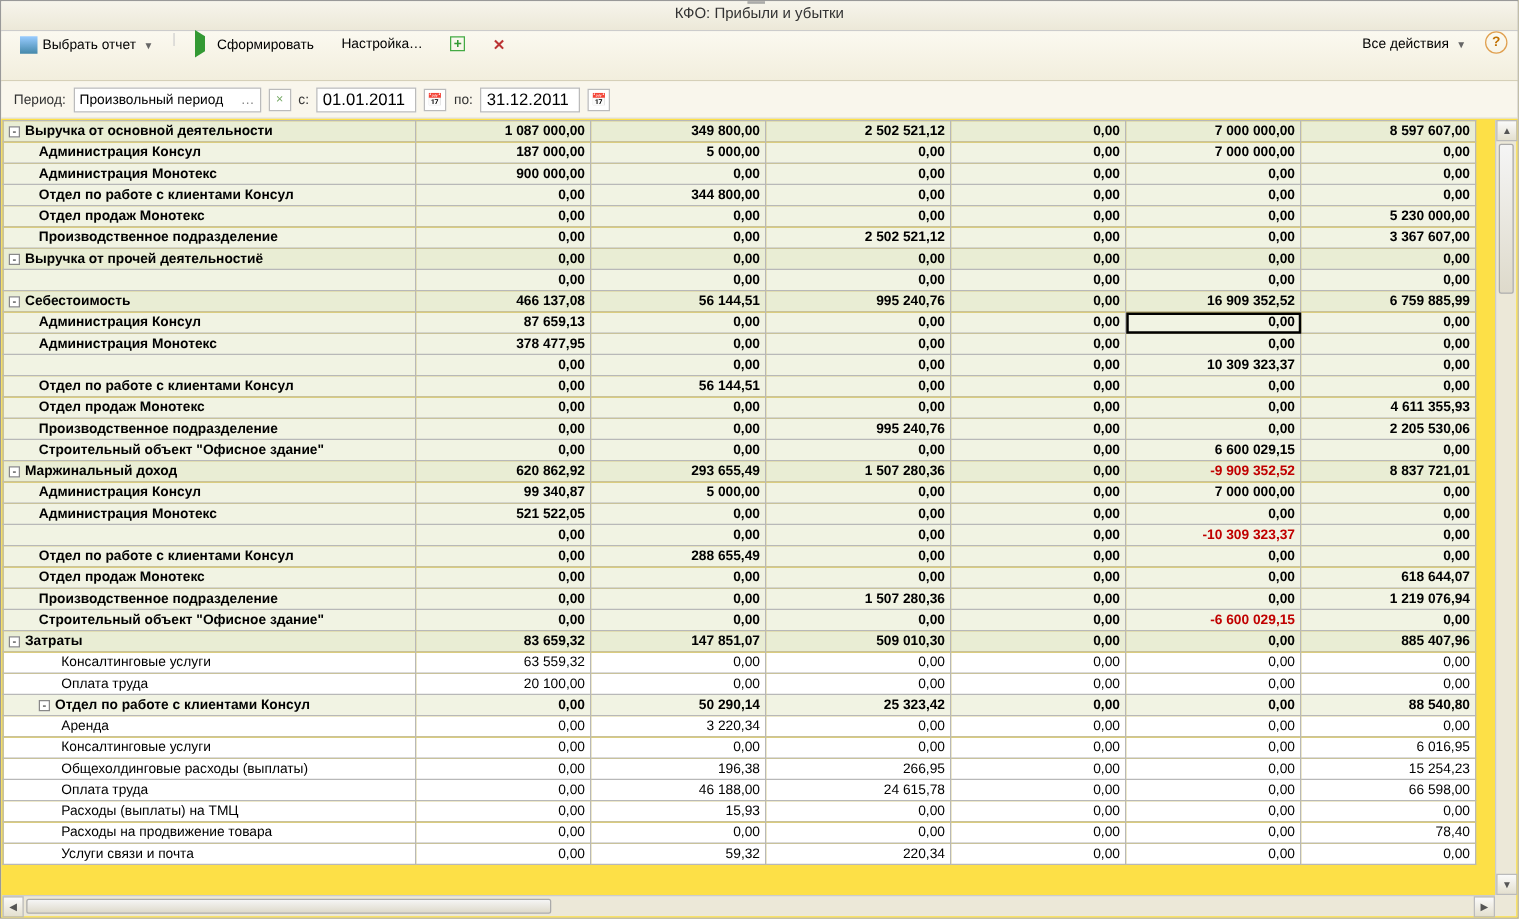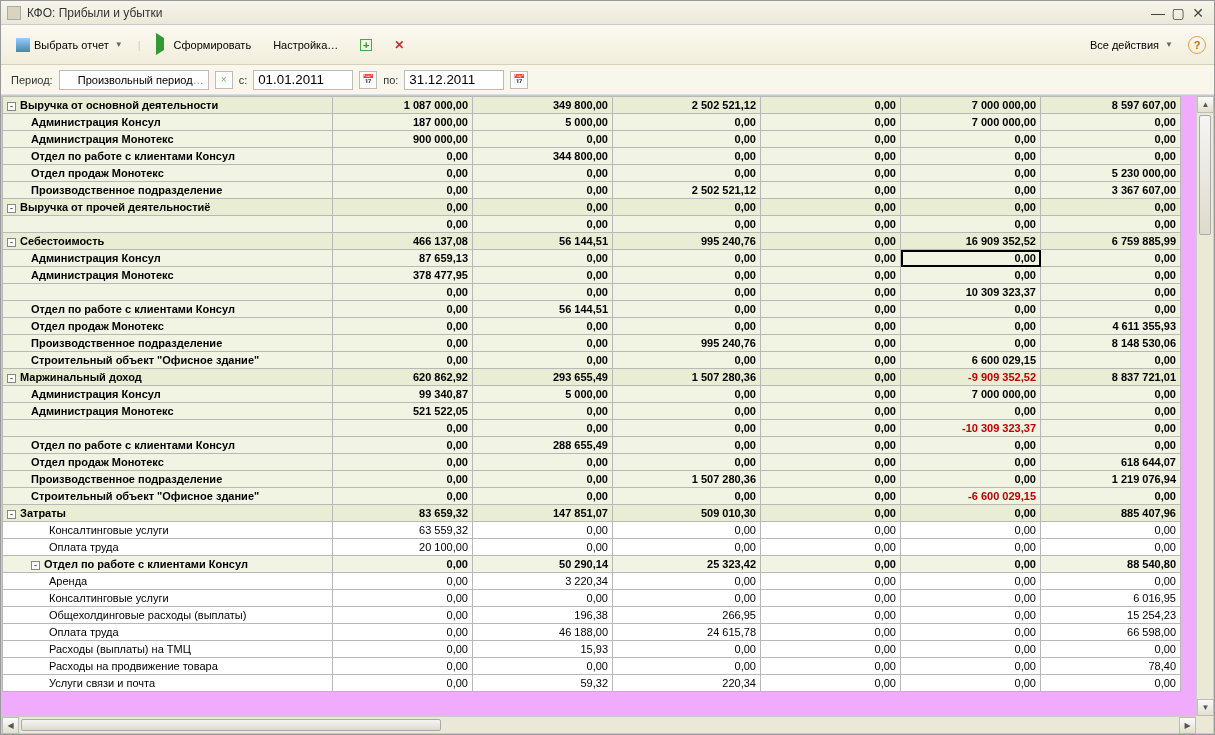--- a/index.html
+++ b/index.html
@@ -10,44 +10,45 @@
     background: #f5f2e8;
     width: 1215px;
     height: 735px;
     overflow: hidden;
   }
   .window { width: 100%; height: 100%; border: 1px solid #999; display: flex; flex-direction: column; }
   .titlebar {
     height: 24px; background: linear-gradient(#f7f5ec,#ece8d8);
     display: flex; align-items: center; padding: 0 6px;
     border-bottom: 1px solid #ccc;
+    flex-direction: column;
   }
   .titlebar .icon { width: 14px; height: 14px; background: #d8d4c0; border: 1px solid #aaa; margin-right: 6px; }
   .titlebar .title { flex: 1; font-size: 12px; color: #333; }
   .titlebar .winbtn { width: 20px; text-align: center; font-size: 14px; cursor: pointer; color: #444; }
   .toolbar {
     height: 40px; background: linear-gradient(#fbf9f0,#f2eedd);
-    display: flex; align-items: center; padding: 16px 8px; gap: 8px;
+    display: flex; align-items: flex-start; padding: 0 8px; gap: 8px;
     border-bottom: 1px solid #d6d0b8;
   }
   .tbtn { display: inline-flex; align-items: center; gap: 4px; padding: 3px 6px; border: 1px solid transparent; border-radius: 3px; cursor: pointer; }
   .tbtn .ticon { width: 14px; height: 14px; display: inline-block; }
   .dropdown-arrow { font-size: 8px; color: #666; margin-left: 2px;}
   .spacer { flex: 1; }
   .helpbtn { width: 18px; height: 18px; border-radius: 50%; border: 1px solid #e0a050; color: #c07000; text-align: center; line-height: 16px; font-weight: bold; cursor: pointer; }
   .periodbar {
     height: 30px; background: #f9f6ec; display: flex; align-items: center;
     padding: 4px 10px; gap: 6px; border-bottom: 1px solid #ddd;
   }
   .periodbar label { color: #333; }
   .period-input { border: 1px solid #bbb; background: #fff; height: 20px; padding: 1px 4px; }
-  .period-sel { width: 150px; display:flex; align-items:center; justify-content:flex-end;}
-  .date-input { width: 100px; }
+  .period-sel { width: 150px; display:flex; align-items:center; justify-content:space-between;}
+  .date-input { width: 80px; }
   .calbtn { width: 18px; height: 18px; border: 1px solid #bbb; background: #fff; display: inline-flex; align-items:center; justify-content:center; cursor:pointer; font-size:10px; color:#7a6; }
-  .content { flex: 1; overflow: auto; background: #f0abfc; position: relative; padding: 1px; }
+  .content { flex: 1; overflow: auto; background: #fde047; position: relative; padding: 1px; }
   table.grid { border-collapse: collapse; width: 1178px; table-layout: fixed; }
   table.grid td { border: 1px solid #b8b8b8; padding: 1px 4px; line-height: 14px; height: 15px; overflow: hidden; white-space: nowrap; }
   .num { text-align: right; font-variant-numeric: tabular-nums; }
   .lbl { text-align: left; }
   .lvl0 td { background: #e9edd4; font-weight: bold; }
   .lvl1 td { background: #f1f3e3; font-weight: bold; }
   .lvl2 td { background: #ffffff; font-weight: normal; }
   .neg { color: #c00000; }
   .ind0 { padding-left: 4px !important; }
   .ind1 { padding-left: 28px !important; }
@@ -258,21 +259,21 @@
             <td class="num">0,00</td>
             <td class="num">4 611 355,93</td>
           </tr>
           <tr class="lvl1">
             <td class="lbl ind1">Производственное подразделение</td>
             <td class="num">0,00</td>
             <td class="num">0,00</td>
             <td class="num">995 240,76</td>
             <td class="num">0,00</td>
             <td class="num">0,00</td>
-            <td class="num">8 148 530,06</td>
+            <td class="num">2 205 530,06</td>
           </tr>
           <tr class="lvl1">
             <td class="lbl ind1">Строительный объект "Офисное здание"</td>
             <td class="num">0,00</td>
             <td class="num">0,00</td>
             <td class="num">0,00</td>
             <td class="num">0,00</td>
             <td class="num">6 600 029,15</td>
             <td class="num">0,00</td>
           </tr>

